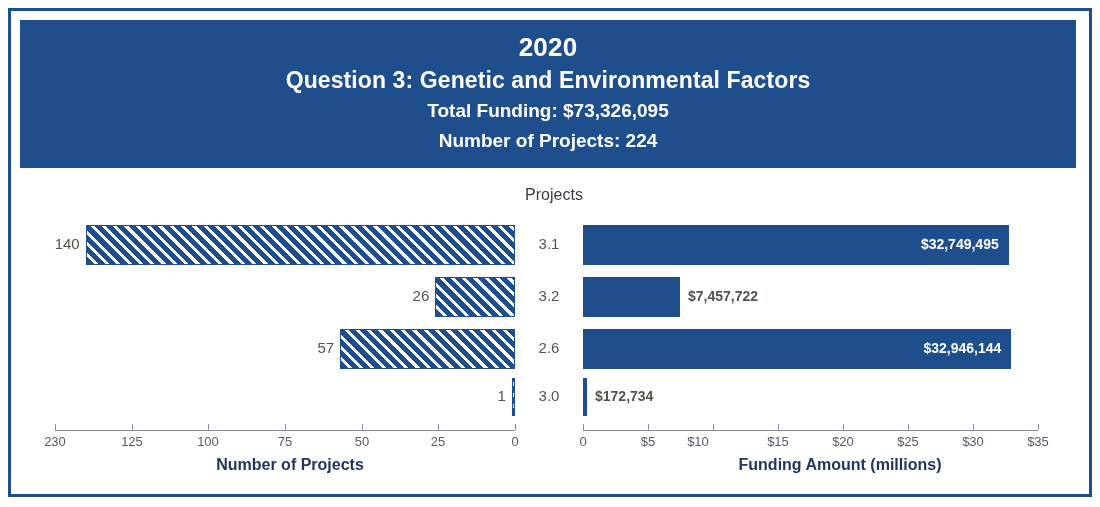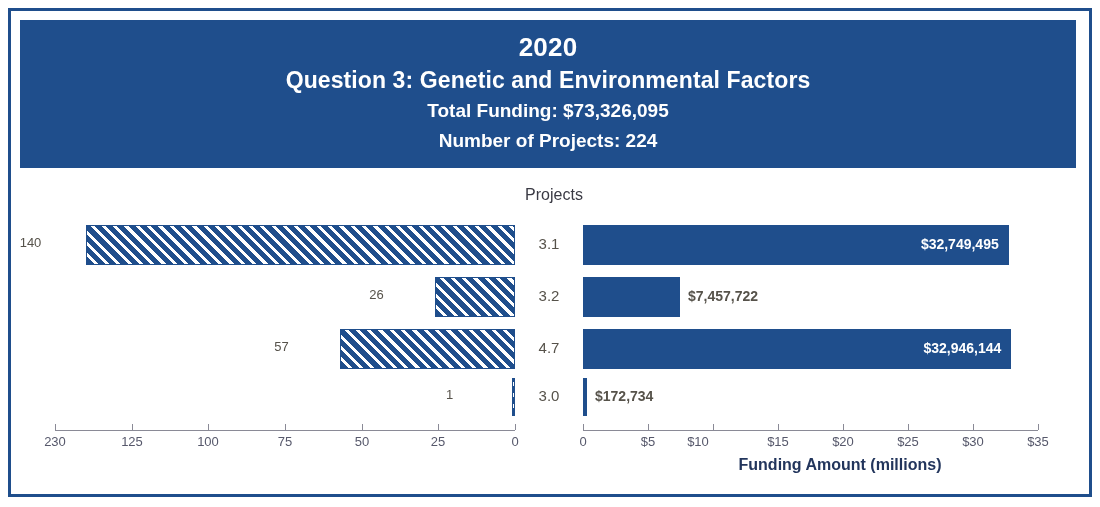--- a/index.html
+++ b/index.html
@@ -115,21 +115,22 @@
         45deg,
         #1F4E8C 0px,
         #1F4E8C 5px,
         #ffffff 5px,
         #ffffff 8px);
     border: 1px solid #1F4E8C;
     box-sizing: border-box;
   }
   .left-value {
     position: absolute;
-    font-size: 13px;
+    text-align: right;
+    font-size: 15px;
     color: #56524a;
     white-space: nowrap;
   }
 
   
   .right-bar {
     position: absolute;
     background: #1F4E8C;
     box-sizing: border-box;
   }
@@ -212,21 +213,21 @@
         <div class="row">
           <div class="left-bar" style="left: 435.267px; top: 109px; width: 79.7333px; height: 40px;"></div>
           <div class="left-value" style="left: 369.267px; top: 119px; width: 60px;">26</div>
           <div class="cat-label" style="top: 119px;">3.2</div>
           <div class="right-bar" style="left: 583px; top: 109px; width: 96.9504px; height: 40px;"></div>
           <div class="right-value outside" style="left: 687.95px; top: 120px;">$7,457,722</div>
         </div>
         <div class="row">
           <div class="left-bar" style="left: 340.2px; top: 161px; width: 174.8px; height: 40px;"></div>
           <div class="left-value" style="left: 274.2px; top: 171px; width: 60px;">57</div>
-          <div class="cat-label" style="top: 171px;">4.7</div>
+          <div class="cat-label" style="top: 171px;">2.6</div>
           <div class="right-bar" style="left: 583px; top: 161px; width: 428.3px; height: 40px;"></div>
           <div class="right-value inside" style="left: 583px; top: 172px; width: 418.3px;">$32,946,144</div>
         </div>
         <div class="row">
           <div class="left-bar" style="left: 511.933px; top: 210px; width: 3.06667px; height: 38px;"></div>
           <div class="left-value" style="left: 445.933px; top: 219px; width: 60px;">1</div>
           <div class="cat-label" style="top: 219px;">3.0</div>
           <div class="right-bar" style="left: 583px; top: 210px; width: 4px; height: 38px;"></div>
           <div class="right-value outside" style="left: 595px; top: 220px;">$172,734</div>
         </div>
@@ -242,20 +243,21 @@
         <div class="tick-label" style="left: 208px;">100</div>
         <div class="tick" style="left: 285px;"></div>
         <div class="tick-label" style="left: 285px;">75</div>
         <div class="tick" style="left: 362px;"></div>
         <div class="tick-label" style="left: 362px;">50</div>
         <div class="tick" style="left: 438px;"></div>
         <div class="tick-label" style="left: 438px;">25</div>
         <div class="tick" style="left: 515px;"></div>
         <div class="tick-label" style="left: 515px;">0</div>
       </div>
+    <div class="axis-title" id="axis-title-left">Number of Projects</div>
 
     <div class="axis-line" id="axis-line-right" style="left:583px; width:455px;"></div>
     <div id="right-ticks">
         <div class="tick" style="left: 583px;"></div>
         <div class="tick-label" style="left: 583px;">0</div>
         <div class="tick" style="left: 648px;"></div>
         <div class="tick-label" style="left: 648px;">$5</div>
         <div class="tick" style="left: 713px;"></div>
         <div class="tick-label" style="left: 698px;">$10</div>
         <div class="tick" style="left: 778px;"></div>

